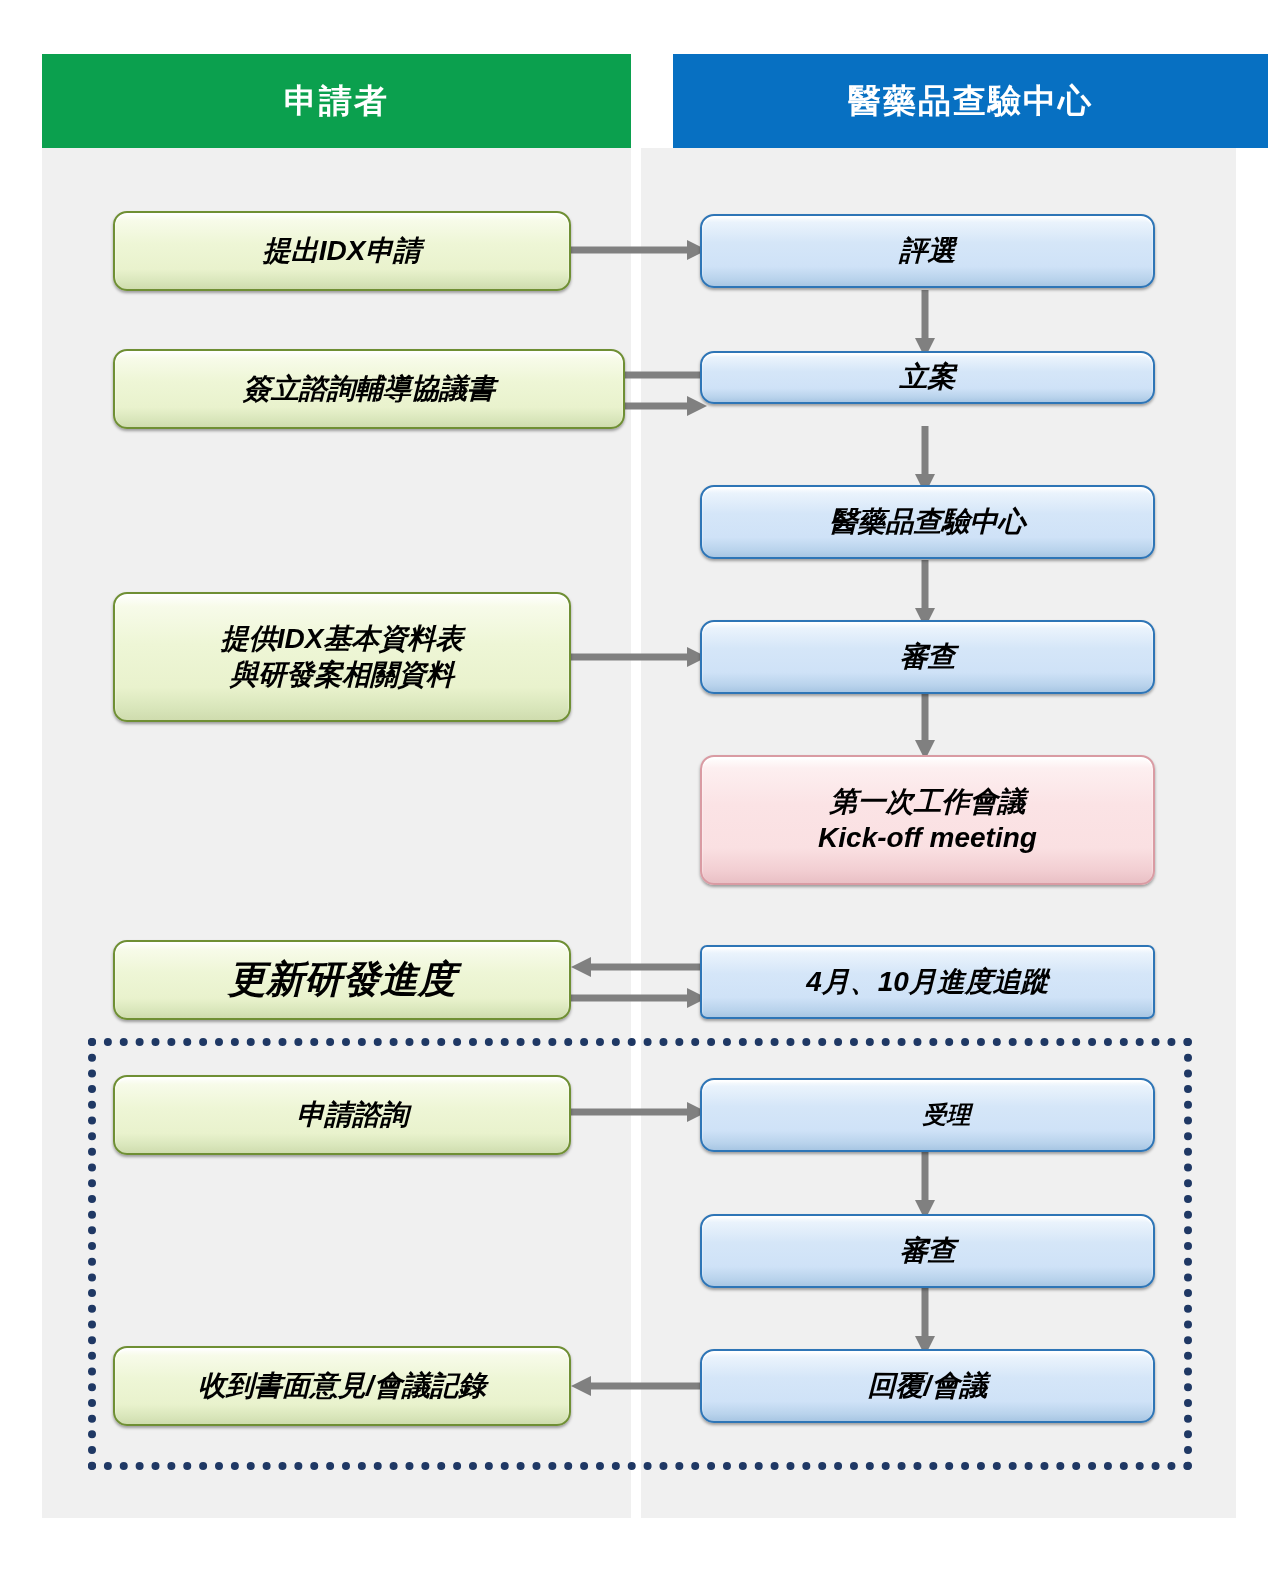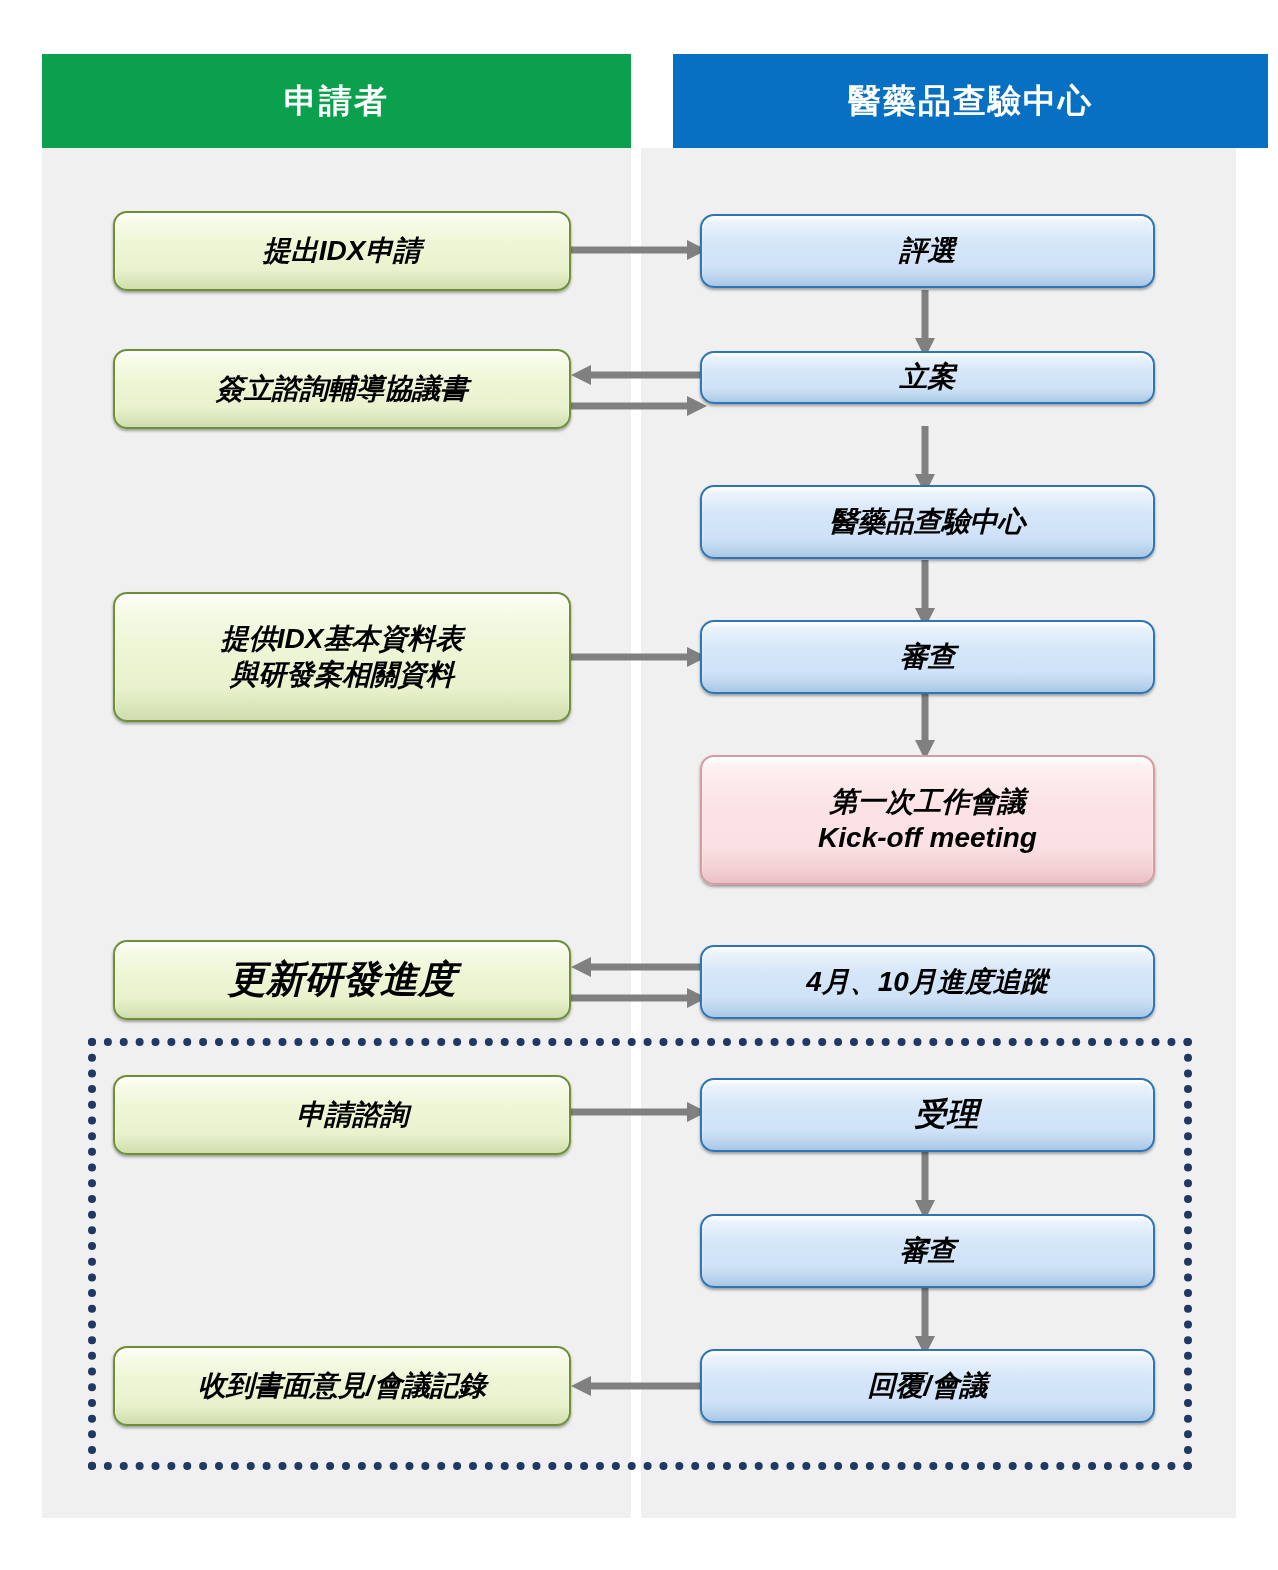--- a/index.html
+++ b/index.html
@@ -220,21 +220,21 @@
   </div>
 
   <div class="node green" style="left:113px; top:211px; width:458px; height:80px; font-size:28px;">
     <span class="line">提出IDX申請</span>
   </div>
 
   <div class="node blue" style="left:700px; top:214px; width:455px; height:74px; font-size:28px;">
     <span class="line">評選</span>
   </div>
 
-  <div class="node green" style="left:113px; top:349px; width:458px; height:80px; font-size:28px;">
+  <div class="node green" style="left:113px; top:349px; width:512px; height:80px; font-size:28px;">
     <span class="line">簽立諮詢輔導協議書</span>
   </div>
 
   <div class="node blue" style="left:700px; top:351px; width:455px; height:53px; font-size:28px;">
     <span class="line">立案</span>
   </div>
 
   <div class="node blue" style="left:700px; top:485px; width:455px; height:74px; font-size:28px;">
     <span class="line">醫藥品查驗中心</span>
   </div>
@@ -250,29 +250,29 @@
 
   <div class="node pink" style="left:700px; top:755px; width:455px; height:130px; font-size:28px;">
     <span class="line">第一次工作會議</span>
     <span class="line">Kick-off meeting</span>
   </div>
 
   <div class="node green" style="left:113px; top:940px; width:458px; height:80px; font-size:38px;">
     <span class="line">更新研發進度</span>
   </div>
 
-  <div class="node blue" style="left:700px; top:945px; width:455px; height:74px; font-size:28px;">
+  <div class="node blue" style="left:700px; top:945px; width:455px; height:74px; font-size:28px;border-radius:7px;">
     <span class="line">4月、10月進度追蹤</span>
   </div>
 
   <div class="node green" style="left:113px; top:1075px; width:458px; height:80px; font-size:28px;padding-left:21px;">
     <span class="line">申請諮詢</span>
   </div>
 
-  <div class="node blue" style="left:700px; top:1078px; width:455px; height:74px; font-size:32px;padding-left:38px;">
+  <div class="node blue" style="left:700px; top:1078px; width:455px; height:74px; font-size:24px;padding-left:38px;">
     <span class="line">受理</span>
   </div>
 
   <div class="node blue" style="left:700px; top:1214px; width:455px; height:74px; font-size:28px;">
     <span class="line">審查</span>
   </div>
 
   <div class="node green" style="left:113px; top:1346px; width:458px; height:80px; font-size:28px;">
     <span class="line">收到書面意見/會議記錄</span>
   </div>

